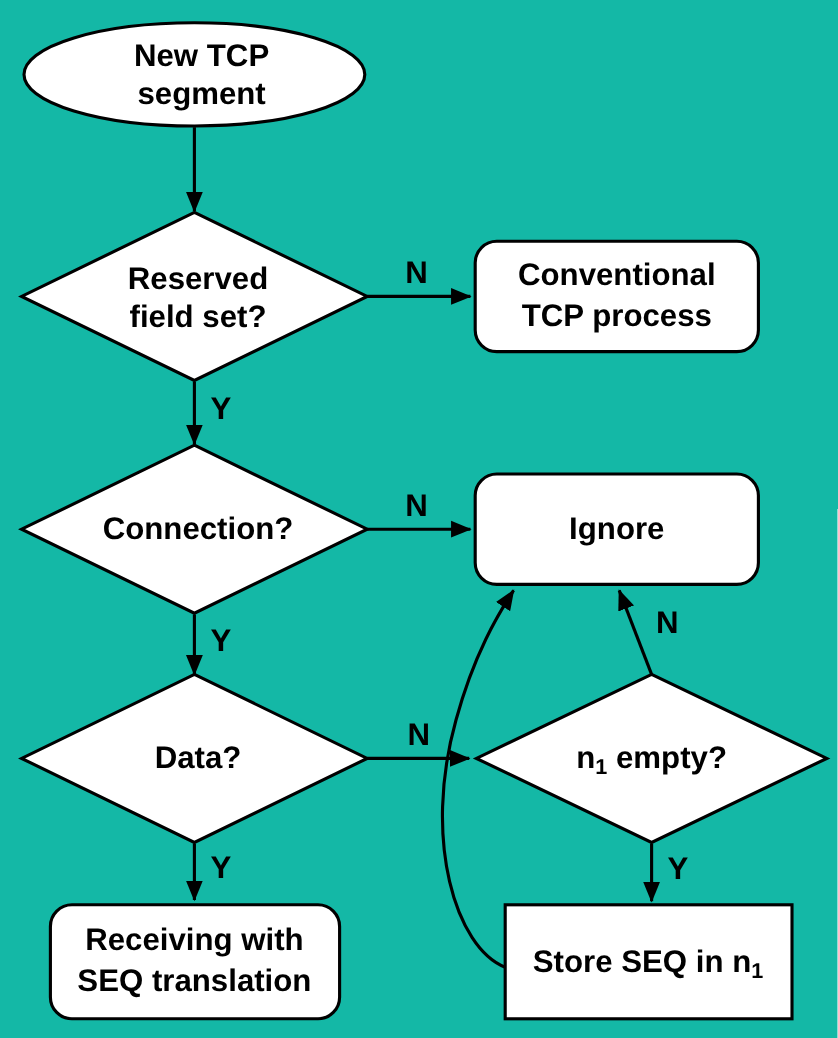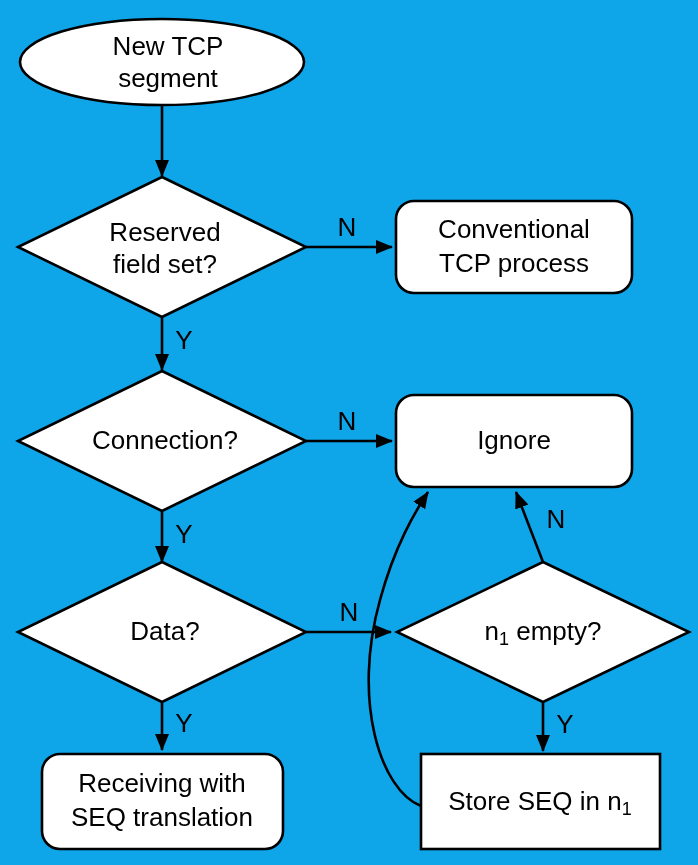--- a/index.html
+++ b/index.html
@@ -7,22 +7,23 @@
     padding: 0;
     background: #ffffff;
   }
   body {
     font-family: "Liberation Sans", sans-serif;
   }
   #flowchart-root {
     position: relative;
     width: 698px;
     height: 865px;
-    background: #0ea5e9;
+    background: #14b8a6;
     overflow: hidden;
+    font-weight: bold;
   }
   svg.diagram {
     display: block;
     width: 698px;
     height: 865px;
   }
   .node-shape {
     fill: #ffffff;
     stroke: #000000;
     stroke-width: 2.6;

